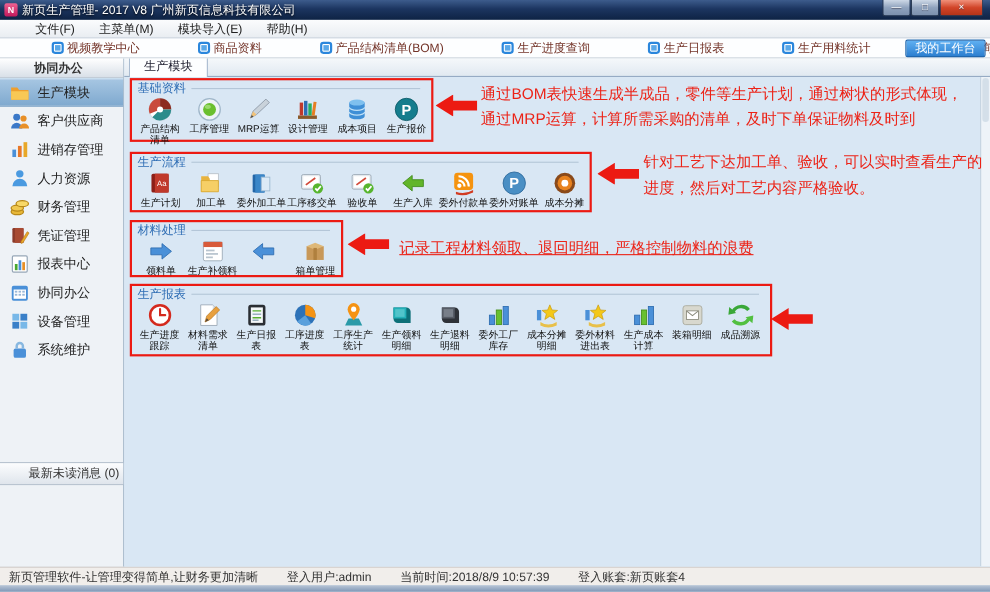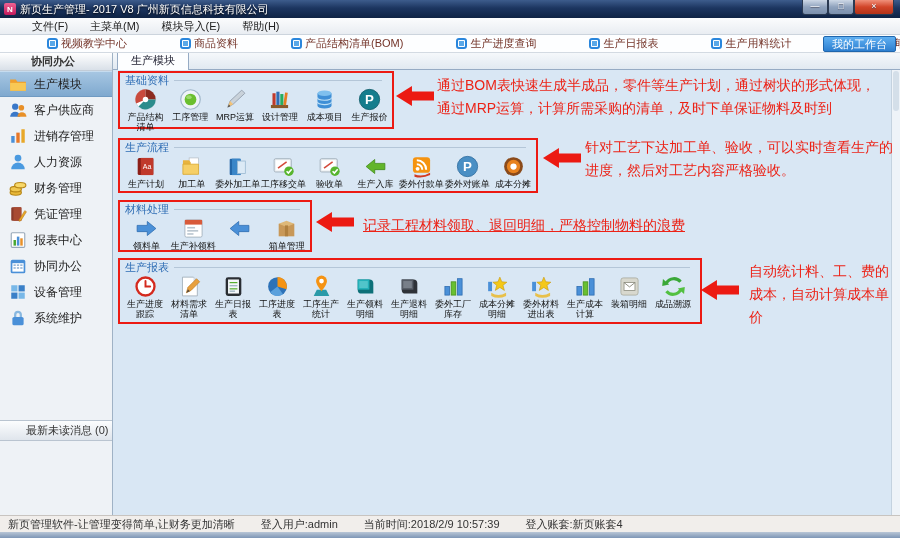--- a/index.html
+++ b/index.html
@@ -629,25 +629,24 @@
                     <polygon points="2.5,6.5 10.5,13.5 1.5,15.5" fill="#3aa838"></polygon>
                     <path d="M7 22 A11 11 0 0 0 25 20.5" stroke="#52c040" stroke-width="4" fill="none"></path>
                     <polygon points="29.5,25.5 21.5,18.5 30.5,16.5" fill="#52c040"></polygon>
                   </svg>
                 </span>
                 <div class="glabel">成品溯源</div>
               </div>
             </div>
           </div>
           <div class="red-arrow" style="left: 588px; top: 210px;"></div>
-          <div class="annotation" style="left: 636px; top: 190px; width: 142px;">自动统计料、工、费的成本，自动计算成本单价</div>
         </div>
     </div>
   </div>
 
   <div class="statusbar">
     <span>新页管理软件-让管理变得简单,让财务更加清晰</span>
     <span>登入用户:admin</span>
-    <span>当前时间:2018/2/9 10:57:39</span>
+    <span>当前时间:2018/8/9 10:57:39</span>
     <span>登入账套:新页账套4</span>
   </div>
   <div class="bottomstrip"></div>
 </div>
 
 </body></html>

